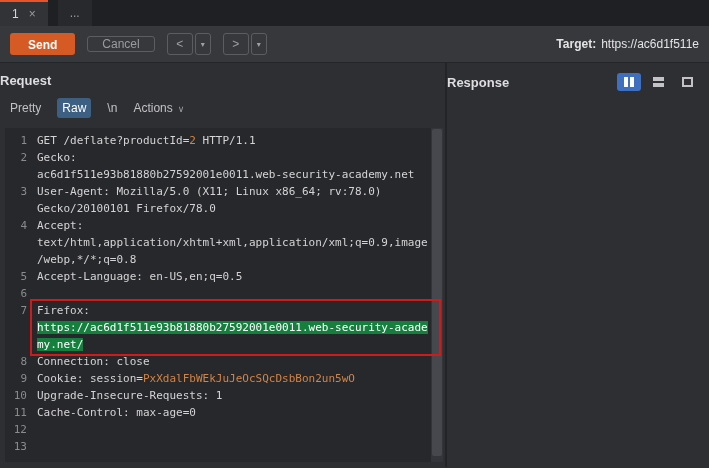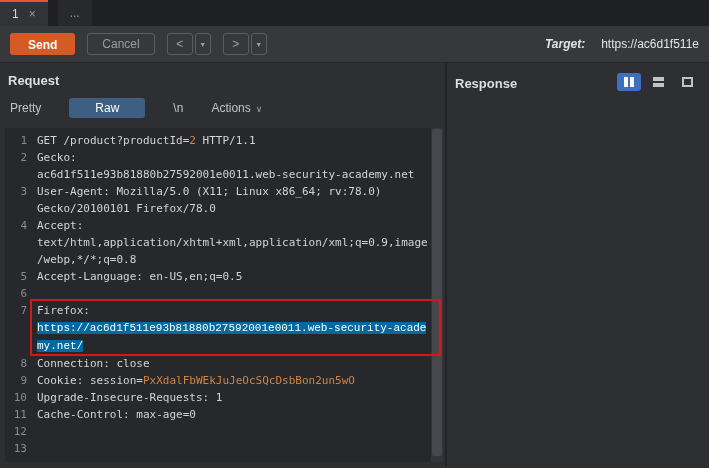--- a/index.html
+++ b/index.html
@@ -9,56 +9,56 @@
   
   .topbar { height:26px; background:#1f2023; display:flex; align-items:stretch; }
   .tab { display:flex; align-items:center; gap:10px; padding:0 12px; font-size:12px; color:#d8d8d8; cursor:default; }
   .tab.active { background:#323337; border-top:2px solid #e8532a; }
   .tab .close { color:#9a9a9a; font-size:12px; line-height:1; }
   .tab.more { color:#9a9a9a; background:#28292c; margin-left:10px; }
 
   
   .toolbar { height:37px; background:#37383c; display:flex; align-items:center; padding:0 10px; gap:12px; border-bottom:1px solid #24252a; }
   .btn-send { background:#d65a23; color:#ffffff; border:none; border-radius:3px; height:22px; padding:5px 18px; font-size:12px; font-weight:bold; }
-  .btn-cancel { background:transparent; color:#9a9b9f; border:1px solid #5c5d61; border-radius:3px; height:22px; padding:0 14px; font-size:12px; }
+  .btn-cancel { background:transparent; color:#9a9b9f; border:1px solid #5c5d61; border-radius:3px; height:16px; padding:0 14px; font-size:12px; }
   .splitbtn { display:flex; gap:2px; }
   .splitbtn button { background:transparent; border:1px solid #5c5d61; border-radius:3px; color:#9fa0a4; height:22px; }
   .splitbtn .main { width:26px; font-size:12px; }
   .splitbtn .arrow { width:16px; font-size:8px; }
   .target { margin-left:auto; white-space:nowrap; overflow:hidden; font-size:12px; color:#e4e4e6; flex:0 1 auto; }
-  .target .lbl { font-weight:bold; margin-right:16px;font-style:italic; }
+  .target .lbl { font-weight:bold; margin-right:5px; }
 
   
   .main-area { display:flex; height:404px; }
   .panel-left { width:447px; border-right:2px solid #232428; display:flex; flex-direction:column; }
   .panel-right { flex:1; display:flex; flex-direction:column; }
-  .panel-head { display:flex; align-items:flex-end; padding:10px 10px 2px 8px; }
+  .panel-head { display:flex; align-items:center; padding:10px 10px 2px 0; }
   .panel-title { font-size:13px; font-weight:bold; color:#dedee0; }
   .layout-btns { margin-left:auto; display:flex; gap:5px; }
   .lay-btn { width:24px; height:18px; border-radius:3px; display:flex; align-items:center; justify-content:center; gap:2px; background:transparent; border:none; }
   .lay-btn.active { background:#3f6fbf; }
   .bar-v { width:4px; height:10px; background:#c3c3c7; }
   .lay-btn.active .bar-v { background:#ffffff; }
   .bars-h { display:flex; flex-direction:column; gap:2px; }
   .bar-h { width:11px; height:4px; background:#c3c3c7; }
   .box-icon { width:11px; height:10px; border:2px solid #c3c3c7; }
 
   
-  .subtabs { display:flex; align-items:center; gap:28px; padding:8px 10px 8px 10px; font-size:12px; color:#c2c2c4; }
+  .subtabs { display:flex; align-items:center; gap:16px; padding:8px 10px 8px 10px; font-size:12px; color:#c2c2c4; }
   .subtab { cursor:default; }
-  .subtab.raw { background:#3c5f82; color:#ffffff; border-radius:3px; padding:3px 26px; }
+  .subtab.raw { background:#3c5f82; color:#ffffff; border-radius:3px; padding:3px 5px; }
   .subtab .chev { font-size:9px; margin-left:5px; color:#9fa0a4; }
 
   
   .editor { position:relative; margin:2px 2px 5px 5px; background:#27282b; flex:1; overflow:hidden;
             font-family:"DejaVu Sans Mono", monospace; font-size:11px; line-height:17px; color:#d4d4d6; padding-top:4px; }
   .code-row { display:flex; white-space:pre; overflow:hidden; }
   .gutter { width:22px; text-align:right; color:#8a8b8f; flex:none; margin-right:10px; }
   .code-text span.val { color:#d28445; }
-  .code-text span.sel { background:#0369a1; color:#ffffff;font-family:Liberation Mono, monospace; }
+  .code-text span.sel { background:#15803d; color:#ffffff; }
   .scrollbar { position:absolute; top:0; right:0; width:12px; height:100%; background:#34353a; }
   .scroll-thumb { position:absolute; top:1px; left:1px; right:1px; height:98%; background:#47484d; border-radius:2px; }
   .red-box { position:absolute; left:25px; top:171px; right:2px; height:57px; border:2px solid #cf1b1b; pointer-events:none; z-index:5; }
 </style>
 </head>
 <body>
 
 <div class="topbar">
   <div class="tab active">
     <span>1</span>
@@ -94,21 +94,21 @@
     <div class="subtabs">
       <span class="subtab">Pretty</span>
       <span class="subtab raw">Raw</span>
       <span class="subtab">\n</span>
       <span class="subtab">
         <span>Actions</span><span class="chev">∨</span>
       </span>
     </div>
     <div class="editor">
       <div id="editor-content">
-          <div class="code-row"><span class="gutter">1</span><span class="code-text"><span>GET /product?productId=</span><span class="val">2</span><span> HTTP/1.1</span></span></div>
+          <div class="code-row"><span class="gutter">1</span><span class="code-text"><span>GET /deflate?productId=</span><span class="val">2</span><span> HTTP/1.1</span></span></div>
           <div class="code-row"><span class="gutter">2</span><span class="code-text"><span>Gecko:</span></span></div>
           <div class="code-row"><span class="gutter"></span><span class="code-text"><span>ac6d1f511e93b81880b27592001e0011.web-security-academy.net</span></span></div>
           <div class="code-row"><span class="gutter">3</span><span class="code-text"><span>User-Agent: Mozilla/5.0 (X11; Linux x86_64; rv:78.0)</span></span></div>
           <div class="code-row"><span class="gutter"></span><span class="code-text"><span>Gecko/20100101 Firefox/78.0</span></span></div>
           <div class="code-row"><span class="gutter">4</span><span class="code-text"><span>Accept:</span></span></div>
           <div class="code-row"><span class="gutter"></span><span class="code-text"><span>text/html,application/xhtml+xml,application/xml;q=0.9,image</span></span></div>
           <div class="code-row"><span class="gutter"></span><span class="code-text"><span>/webp,*/*;q=0.8</span></span></div>
           <div class="code-row"><span class="gutter">5</span><span class="code-text"><span>Accept-Language: en-US,en;q=0.5</span></span></div>
           <div class="code-row"><span class="gutter">6</span></div>
           <div class="code-row"><span class="gutter">7</span><span class="code-text"><span>Firefox:</span></span></div>

